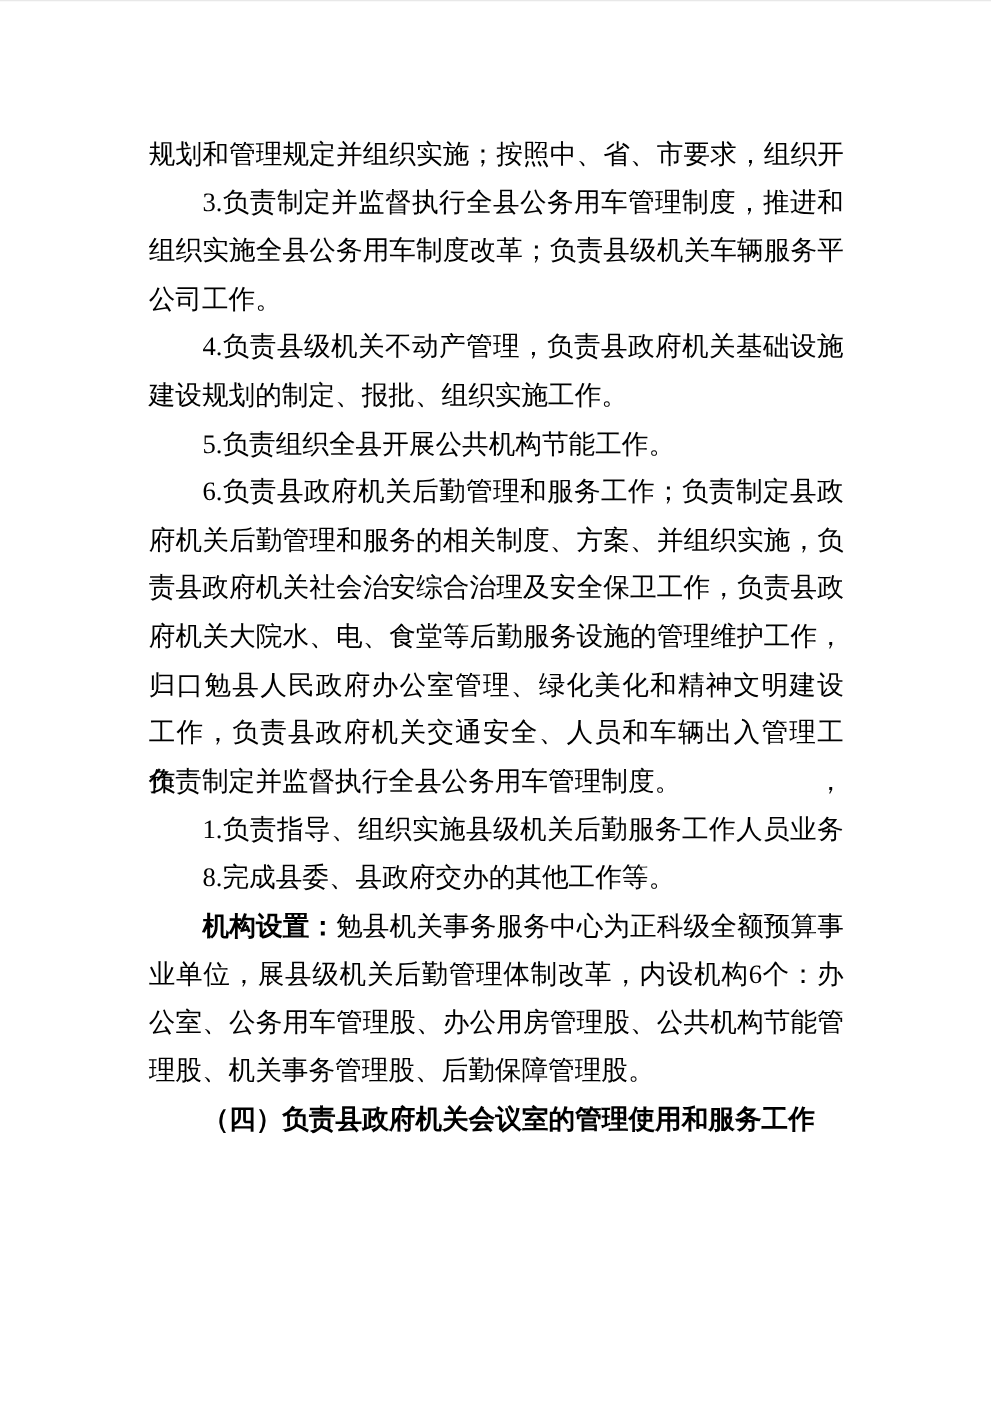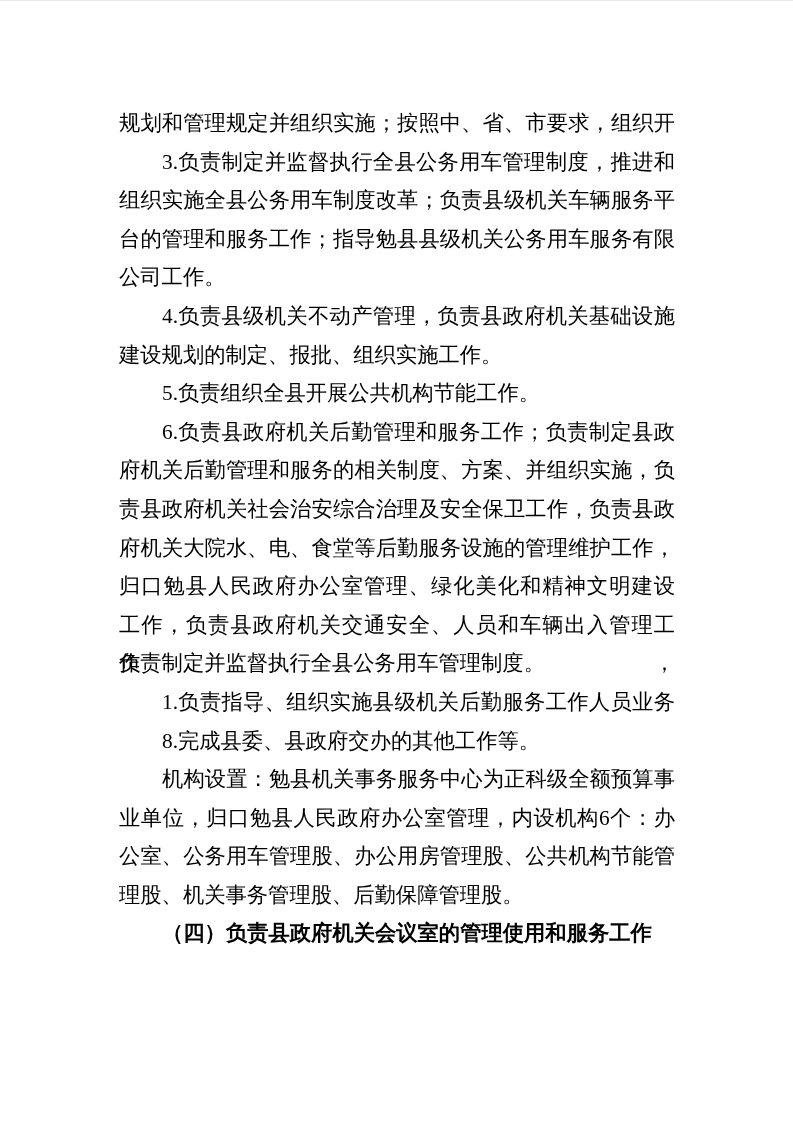--- a/index.html
+++ b/index.html
@@ -34,49 +34,48 @@
   }
   .line.j {
     white-space: normal;
     text-align: justify;
     text-align-last: justify;
   }
   .line.indent {
     text-indent: 43px;
   }
   .line b {
-    font-weight: normal;
+    font-weight: bold;
     font-family: "Liberation Sans", "DejaVu Sans", sans-serif;
   }
   .line.heading {
     font-weight: bold;
     font-family: "Liberation Sans", "DejaVu Sans", sans-serif;
   }
 </style>
 </head>
 <body>
 
 <div class="page">
   <div class="doc-body">
       <div class="line j">规划和管理规定并组织实施；按照中、省、市要求，组织开</div>
       <div class="line indent j">3.负责制定并监督执行全县公务用车管理制度，推进和</div>
       <div class="line j">组织实施全县公务用车制度改革；负责县级机关车辆服务平</div>
-      <div class="line j">台的管理和服务工作；指导勉县县级机关公务用车服务有限</div>
       <div class="line">公司工作。</div>
       <div class="line indent j">4.负责县级机关不动产管理，负责县政府机关基础设施</div>
       <div class="line">建设规划的制定、报批、组织实施工作。</div>
       <div class="line indent">5.负责组织全县开展公共机构节能工作。</div>
       <div class="line indent j">6.负责县政府机关后勤管理和服务工作；负责制定县政</div>
       <div class="line j">府机关后勤管理和服务的相关制度、方案、并组织实施，负</div>
       <div class="line j">责县政府机关社会治安综合治理及安全保卫工作，负责县政</div>
       <div class="line j">府机关大院水、电、食堂等后勤服务设施的管理维护工作，</div>
       <div class="line j">归口勉县人民政府办公室管理、绿化美化和精神文明建设</div>
       <div class="line j">工作，负责县政府机关交通安全、人员和车辆出入管理工作，</div>
       <div class="line">负责制定并监督执行全县公务用车管理制度。</div>
       <div class="line indent j">1.负责指导、组织实施县级机关后勤服务工作人员业务</div>
       <div class="line indent">8.完成县委、县政府交办的其他工作等。</div>
       <div class="line indent j"><b>机构设置：</b>勉县机关事务服务中心为正科级全额预算事</div>
-      <div class="line j">业单位，归口勉县人民政府办公室管理，内设机构6个：办</div>
+      <div class="line j">业单位，展县级机关后勤管理体制改革，内设机构6个：办</div>
       <div class="line j">公室、公务用车管理股、办公用房管理股、公共机构节能管</div>
       <div class="line">理股、机关事务管理股、后勤保障管理股。</div>
       <div class="line indent heading">（四）负责县政府机关会议室的管理使用和服务工作</div>
     </div>
 </div>
 
 </body></html>

